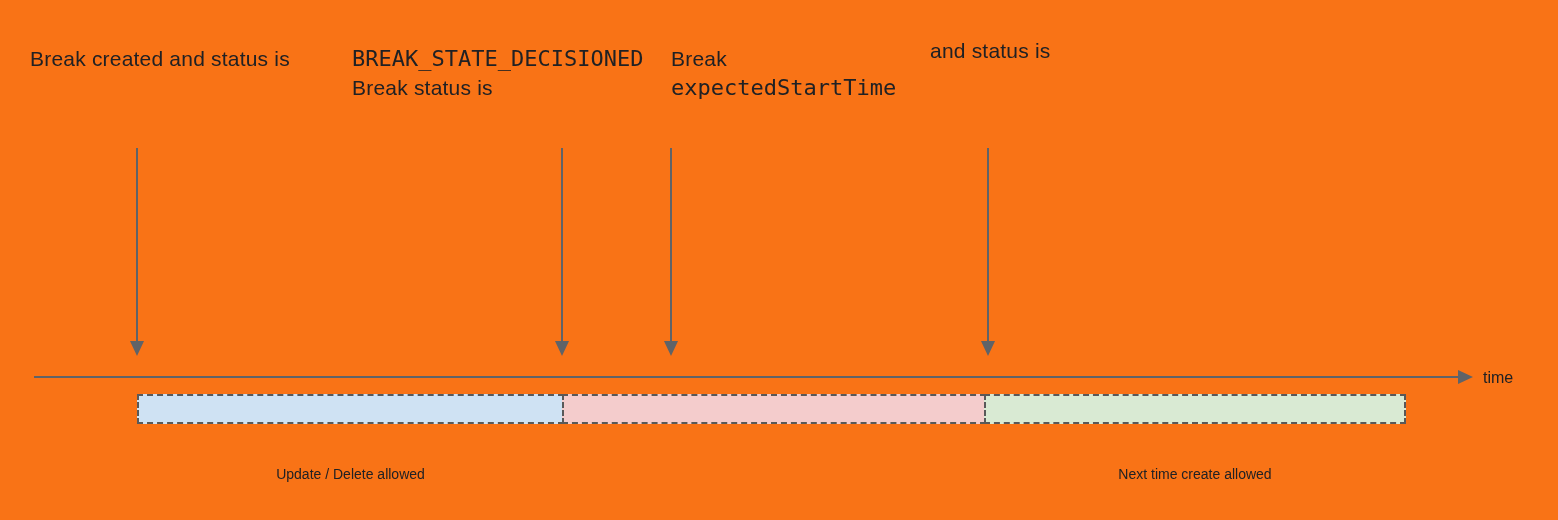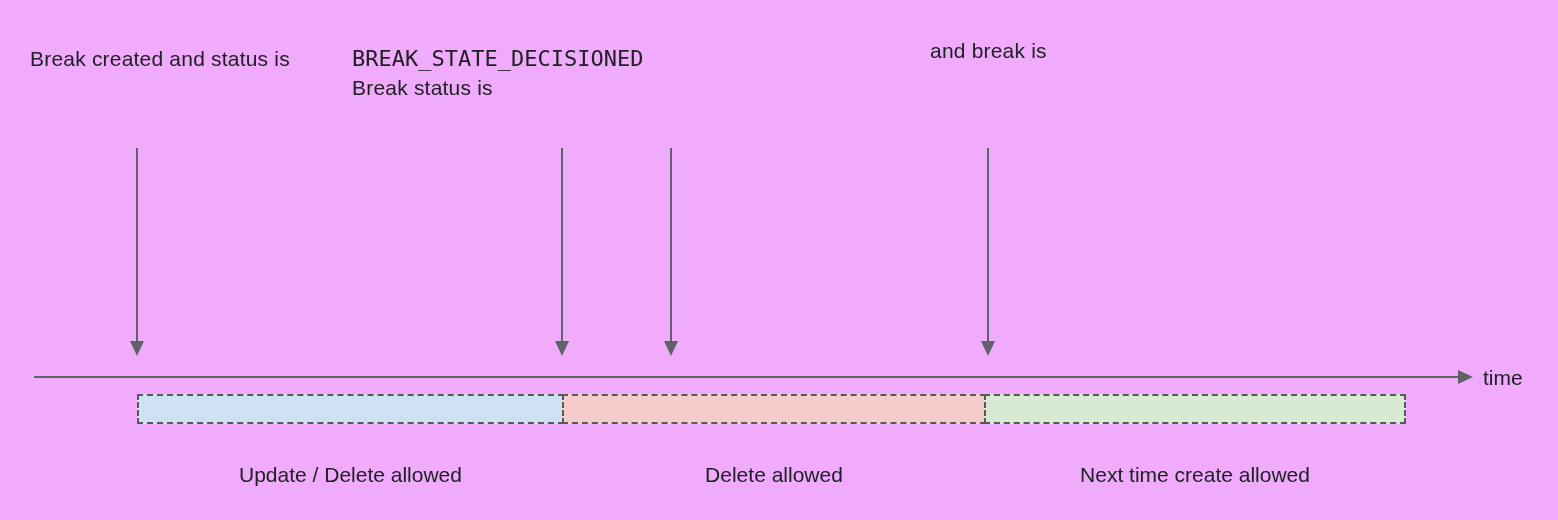--- a/index.html
+++ b/index.html
@@ -4,21 +4,21 @@
 <style>
   html, body {
     margin: 0;
     padding: 0;
     background: #ffffff;
   }
   .stage {
     position: relative;
     width: 1558px;
     height: 520px;
-    background: #f0abfc;
+    background: #f97316;
     overflow: hidden;
     font-family: "Liberation Sans", sans-serif;
     color: #202124;
   }
   .annotation {
     position: absolute;
     white-space: nowrap;
   }
   .ann-line {
     display: block;
@@ -69,58 +69,62 @@
     width: 0;
     height: 0;
     border-top: 7px solid transparent;
     border-bottom: 7px solid transparent;
     border-left: 15px solid #5f6368;
   }
   .axis-label {
     position: absolute;
     left: 1483px;
     top: 365px;
-    font-size: 21px;
+    font-size: 16px;
     line-height: 25px;
     color: #202124;
   }
   .segment {
     position: absolute;
     top: 394px;
     height: 30px;
     box-sizing: border-box;
     border: 2px dashed #595959;
   }
   .seg-label {
     position: absolute;
     top: 460px;
-    font-size: 21px;
+    font-size: 14px;
     line-height: 29px;
     text-align: center;
     color: #202124;
     white-space: nowrap;
   }
 </style>
 </head>
 <body>
 
 <div class="stage">
 
   <div class="annotation" style="left:30px; top:44px;">
     <span class="ann-line">Break created and status is</span>
   </div>
 
   <div class="annotation" style="left:352px; top:44px;">
     <span class="ann-line mono">BREAK_STATE_DECISIONED</span>
     <span class="ann-line">Break status is</span>
   </div>
 
+  <div class="annotation" style="left:671px; top:44px;">
+    <span class="ann-line">Break</span>
+    <span class="ann-line mono">expectedStartTime</span>
+  </div>
 
   <div class="annotation" style="left:930px; top:36px;">
-    <span class="ann-line">and break is</span>
+    <span class="ann-line">and status is</span>
   </div>
 
   <div class="varrow" style="left:137px;">
     <div class="shaft"></div>
     <div class="head"></div>
   </div>
   <div class="varrow" style="left:562px;">
     <div class="shaft"></div>
     <div class="head"></div>
   </div>
@@ -135,16 +139,15 @@
 
   <div class="axis-line"></div>
   <div class="axis-head"></div>
   <div class="axis-label">time</div>
 
   <div class="segment" style="left: 137px; width: 427px; background-color: rgb(207, 226, 243);"></div>
   <div class="segment" style="left: 562px; width: 424px; background-color: rgb(244, 204, 204);"></div>
   <div class="segment" style="left: 984px; width: 422px; background-color: rgb(217, 234, 211);"></div>
 
   <div class="seg-label" style="left:137px; width:427px;">Update / Delete allowed</div>
-  <div class="seg-label" style="left:562px; width:424px;">Delete allowed</div>
   <div class="seg-label" style="left:984px; width:422px;">Next time create allowed</div>
 
 </div>
 
 </body></html>

